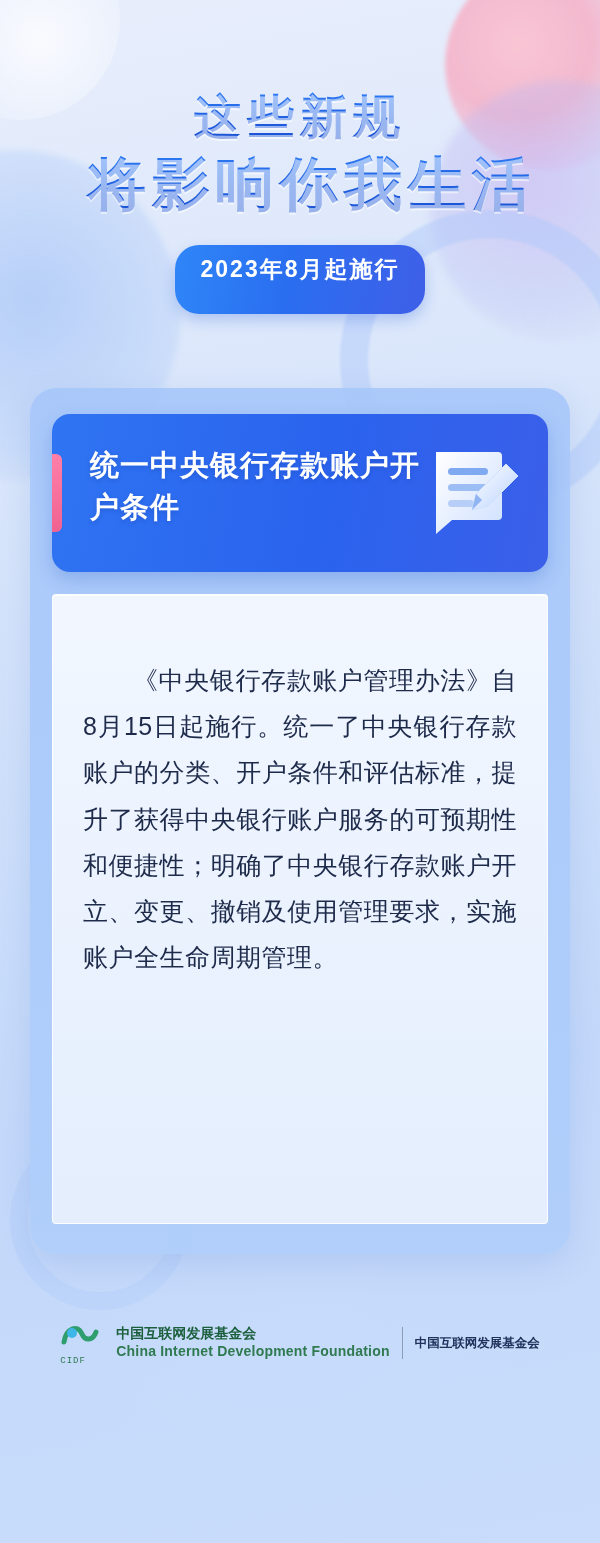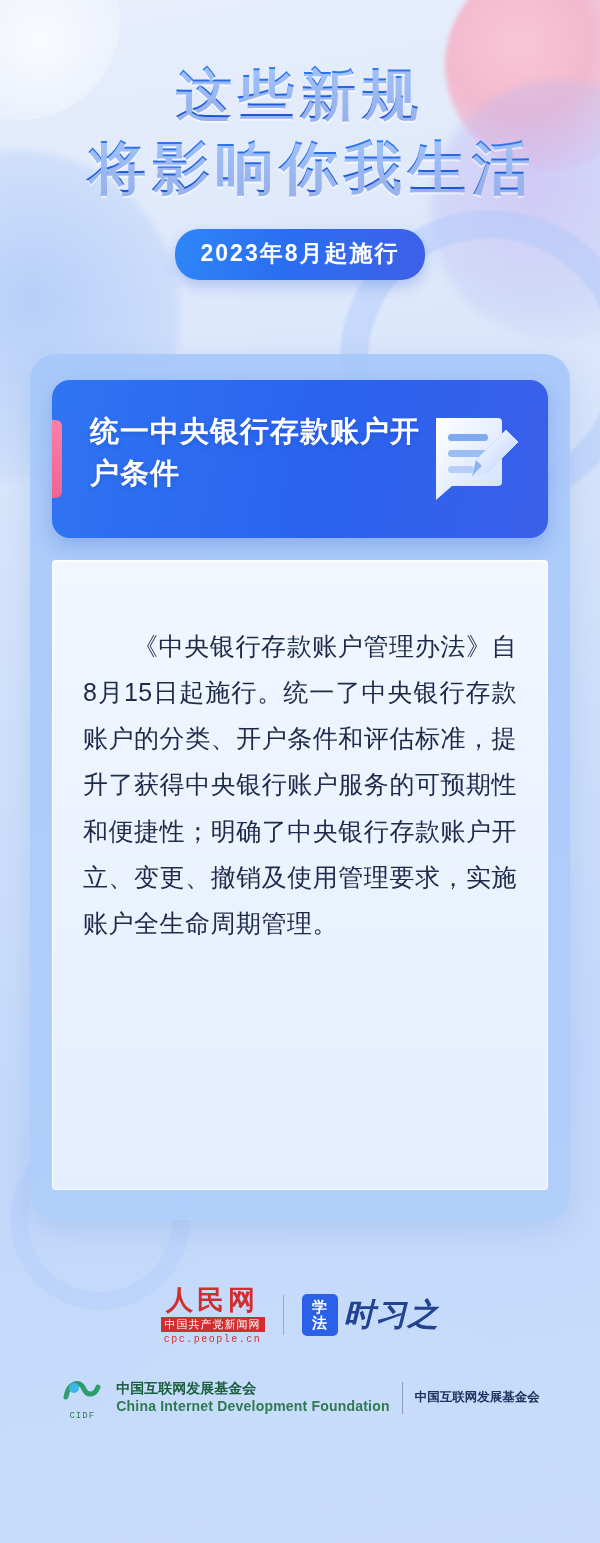--- a/index.html
+++ b/index.html
@@ -62,27 +62,27 @@
   .title-line1, .title-line2 {
     font-weight: bold;
     letter-spacing: 6px;
     line-height: 1.18;
     background: linear-gradient(180deg, #2f7df6 0%, #1f5fe0 55%, #1b4fd0 100%);
     -webkit-background-clip: text;
     background-clip: text;
     color: transparent;
     text-shadow: 0 2px 0 rgba(255,255,255,0.55);
   }
-  .title-line1 { font-size: 56px; }
+  .title-line1 { font-size: 47px; margin-top: 27px; }
   .title-line2 { font-size: 58px; margin-top: 6px; margin-left: 24px; }
 
   .subtitle-pill {
     display: inline-block;
     margin-top: 26px;
-    padding: 9px 26px 11px;
+    padding: 9px 26px 29px;
     border-radius: 24px;
     background: linear-gradient(100deg, #2f86f8 0%, #2a6ef0 45%, #3f5fe8 100%);
     color: #ffffff;
     font-size: 23px;
     font-weight: bold;
     letter-spacing: 2px;
     box-shadow: 0 6px 14px rgba(45,100,220,0.28);
   }
 
   
@@ -210,21 +210,21 @@
     font-family: "DejaVu Sans", sans-serif;
   }
 
   .foundation-row {
     margin-top: 30px;
     display: flex;
     align-items: center;
     justify-content: center;
     gap: 12px;
   }
-  .cidf-mark { width: 44px; text-align: center; }
+  .cidf-mark { width: 44px; text-align: left; }
   .cidf-label {
     font-size: 9px;
     color: #2f7a50;
     letter-spacing: 1px;
     margin-top: 2px;
     font-family: "Liberation Mono", monospace;
   }
   .cidf-names { text-align: left; line-height: 1.25; }
   .cidf-cn { font-size: 14px; color: #1b5f3d; font-weight: bold; }
   .cidf-en { font-size: 14px; color: #2f7a50; font-weight: bold; letter-spacing: 0.2px; }
@@ -276,35 +276,20 @@
       </svg>
     </span>
   </div>
 
   <div class="card-body">
     <p>《中央银行存款账户管理办法》自8月15日起施行。统一了中央银行存款账户的分类、开户条件和评估标准，提升了获得中央银行账户服务的可预期性和便捷性；明确了中央银行存款账户开立、变更、撤销及使用管理要求，实施账户全生命周期管理。</p>
   </div>
 </div>
 
 <div class="footer">
-  <div class="logos-row">
-
-    <div class="people-logo">
-      <div class="people-cn">人民网</div>
-      <div class="people-sub">中国共产党新闻网</div>
-      <div class="people-url">cpc.people.cn</div>
-    </div>
-
-    <div class="divider-v"></div>
-
-    <div class="xuexi">
-      <div class="xuexi-badge">学法</div>
-      <div class="xuexi-text">时习之</div>
-    </div>
-  </div>
 
   <div class="foundation-row">
     <div class="cidf-mark">
       <svg viewBox="0 0 40 30" width="40" height="30" aria-hidden="true">
         <path d="M4 22 C6 8, 18 4, 22 14 C25 21, 33 21, 36 12" stroke="#2f9e6e" stroke-width="5" fill="none" stroke-linecap="round"></path>
         <circle cx="12" cy="13" r="5" fill="#3fb6e8"></circle>
       </svg>
       <div class="cidf-label">CIDF</div>
     </div>
 

